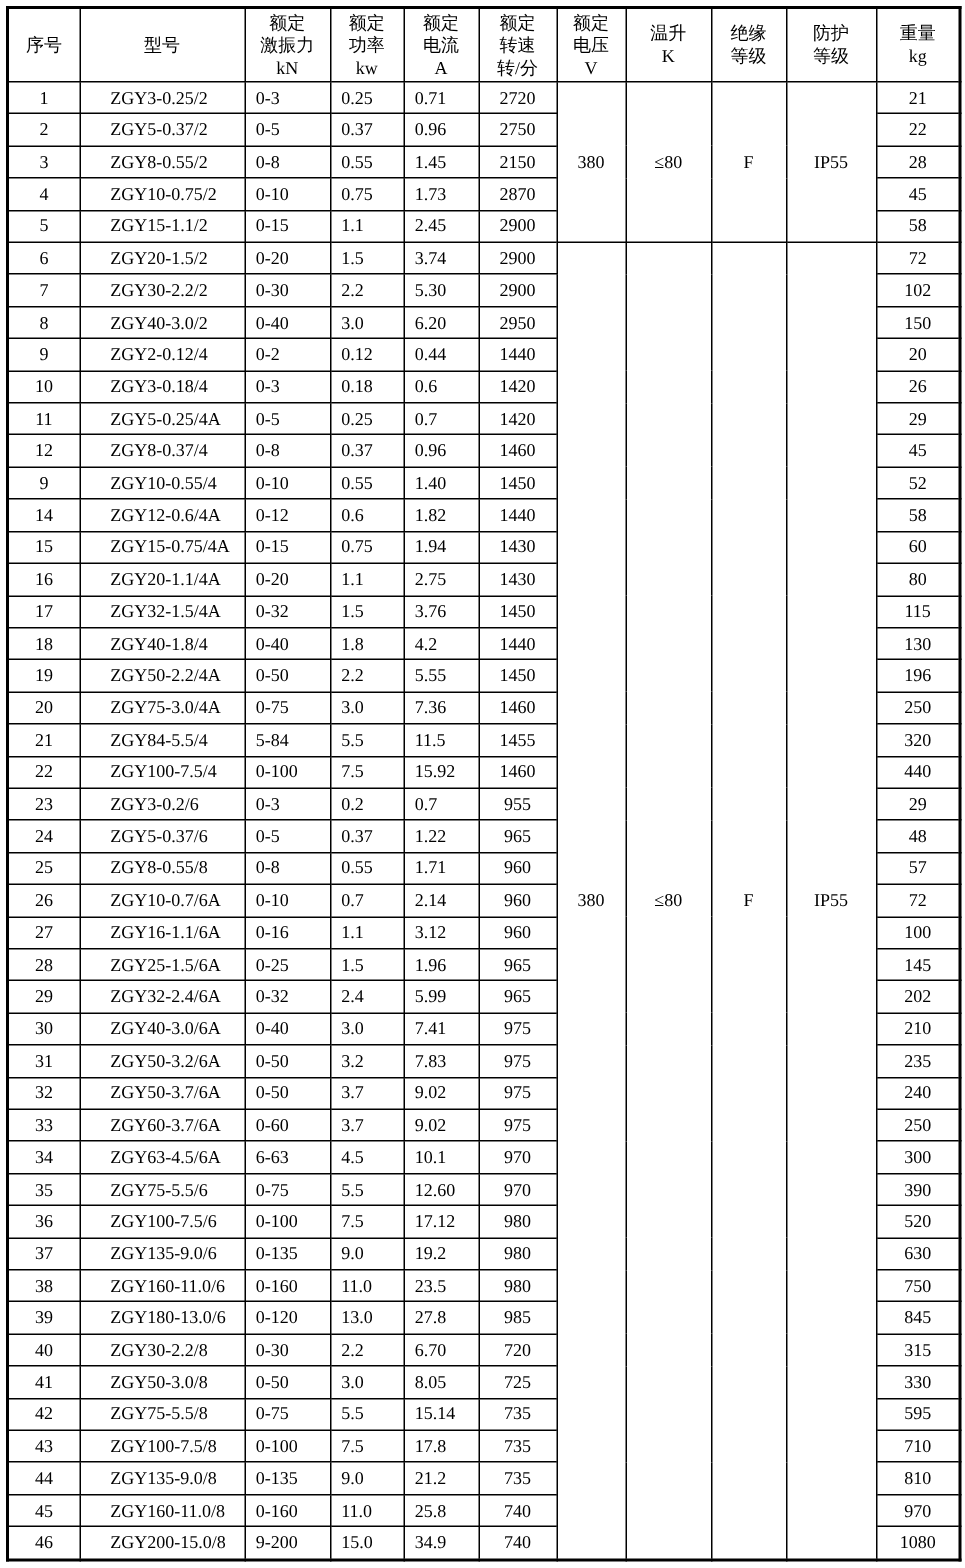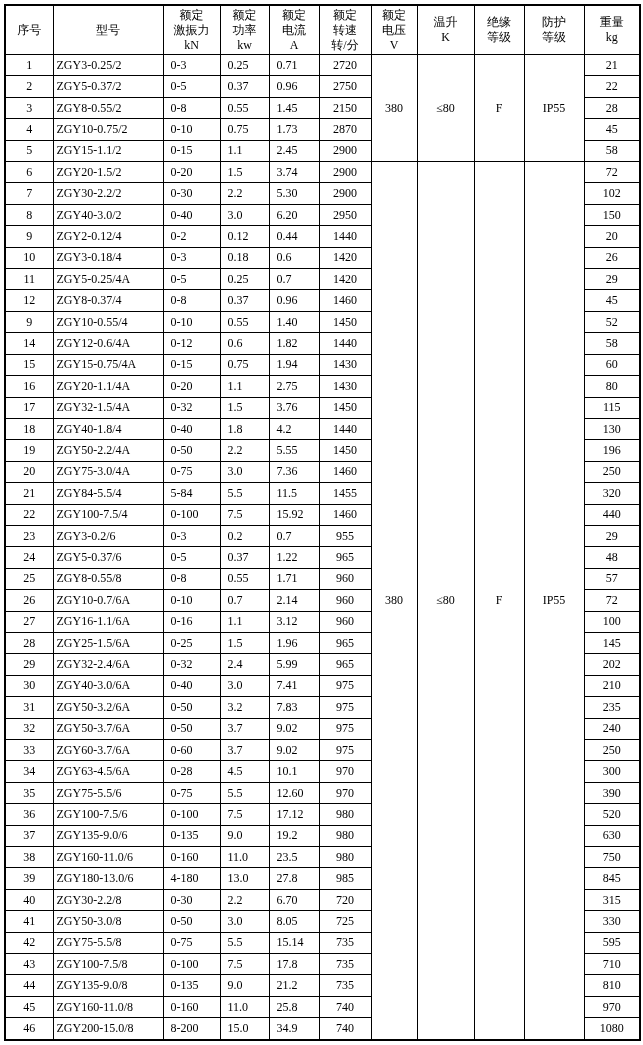--- a/index.html
+++ b/index.html
@@ -35,21 +35,21 @@
     white-space: nowrap;
   }
   table.spec th {
     font-weight: normal;
     white-space: pre-line;
     line-height: 15px;
     height: 48px;
   }
   table.spec td.c-model {
     text-align: left;
-    padding-left: 3px;
+    padding-left: 20px;
   }
   table.spec td.c-force,
   table.spec td.c-power,
   table.spec td.c-current {
     text-align: left;
     padding-left: 7px;
   }
 </style>
 </head>
 <body>
@@ -400,21 +400,21 @@
           <td class="c-model">ZGY60-3.7/6A</td>
           <td class="c-force">0-60</td>
           <td class="c-power">3.7</td>
           <td class="c-current">9.02</td>
           <td class="c-speed">975</td>
           <td class="c-weight">250</td>
         </tr>
         <tr>
           <td class="c-no">34</td>
           <td class="c-model">ZGY63-4.5/6A</td>
-          <td class="c-force">0-28</td>
+          <td class="c-force">6-63</td>
           <td class="c-power">4.5</td>
           <td class="c-current">10.1</td>
           <td class="c-speed">970</td>
           <td class="c-weight">300</td>
         </tr>
         <tr>
           <td class="c-no">35</td>
           <td class="c-model">ZGY75-5.5/6</td>
           <td class="c-force">0-75</td>
           <td class="c-power">5.5</td>
@@ -445,21 +445,21 @@
           <td class="c-model">ZGY160-11.0/6</td>
           <td class="c-force">0-160</td>
           <td class="c-power">11.0</td>
           <td class="c-current">23.5</td>
           <td class="c-speed">980</td>
           <td class="c-weight">750</td>
         </tr>
         <tr>
           <td class="c-no">39</td>
           <td class="c-model">ZGY180-13.0/6</td>
-          <td class="c-force">4-180</td>
+          <td class="c-force">0-120</td>
           <td class="c-power">13.0</td>
           <td class="c-current">27.8</td>
           <td class="c-speed">985</td>
           <td class="c-weight">845</td>
         </tr>
         <tr>
           <td class="c-no">40</td>
           <td class="c-model">ZGY30-2.2/8</td>
           <td class="c-force">0-30</td>
           <td class="c-power">2.2</td>
@@ -508,21 +508,21 @@
           <td class="c-model">ZGY160-11.0/8</td>
           <td class="c-force">0-160</td>
           <td class="c-power">11.0</td>
           <td class="c-current">25.8</td>
           <td class="c-speed">740</td>
           <td class="c-weight">970</td>
         </tr>
         <tr>
           <td class="c-no">46</td>
           <td class="c-model">ZGY200-15.0/8</td>
-          <td class="c-force">8-200</td>
+          <td class="c-force">9-200</td>
           <td class="c-power">15.0</td>
           <td class="c-current">34.9</td>
           <td class="c-speed">740</td>
           <td class="c-weight">1080</td>
         </tr>
       </tbody>
   </table>
 </div>
 
 </body></html>

